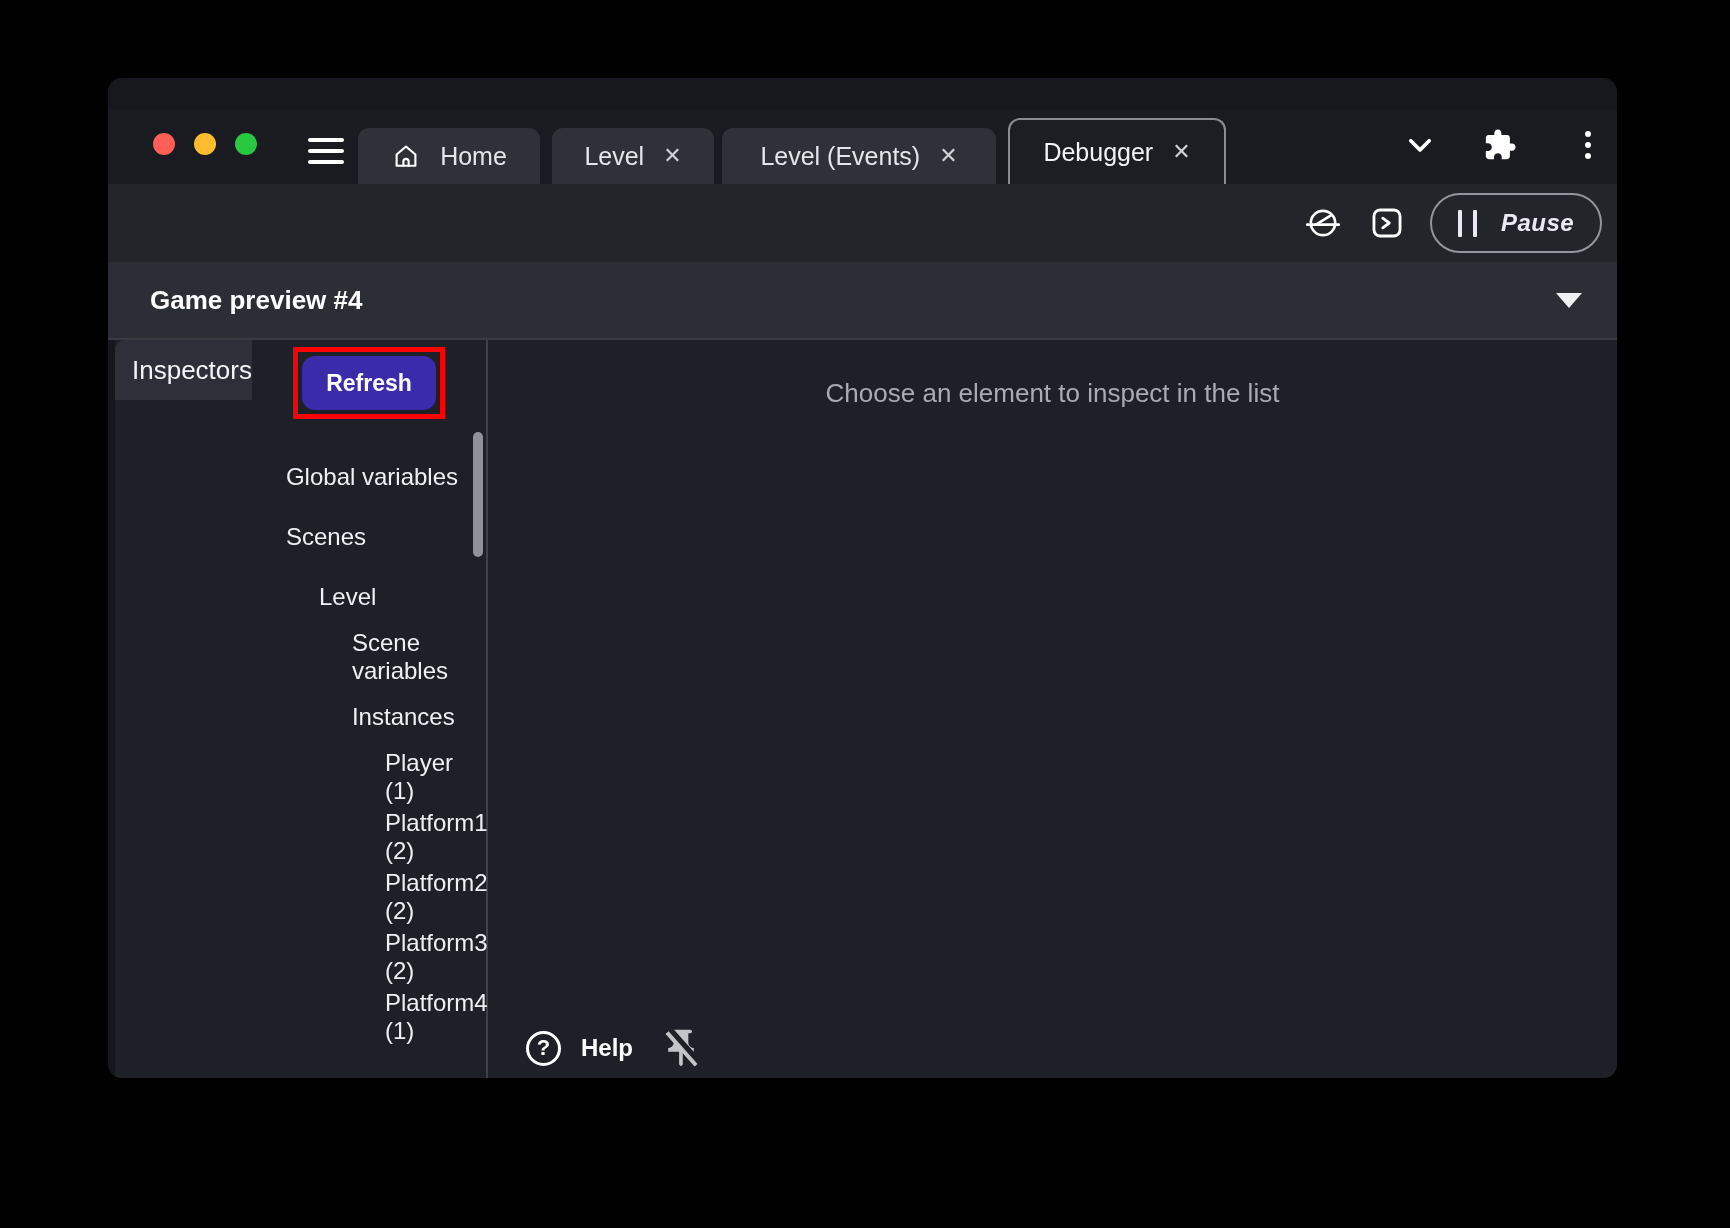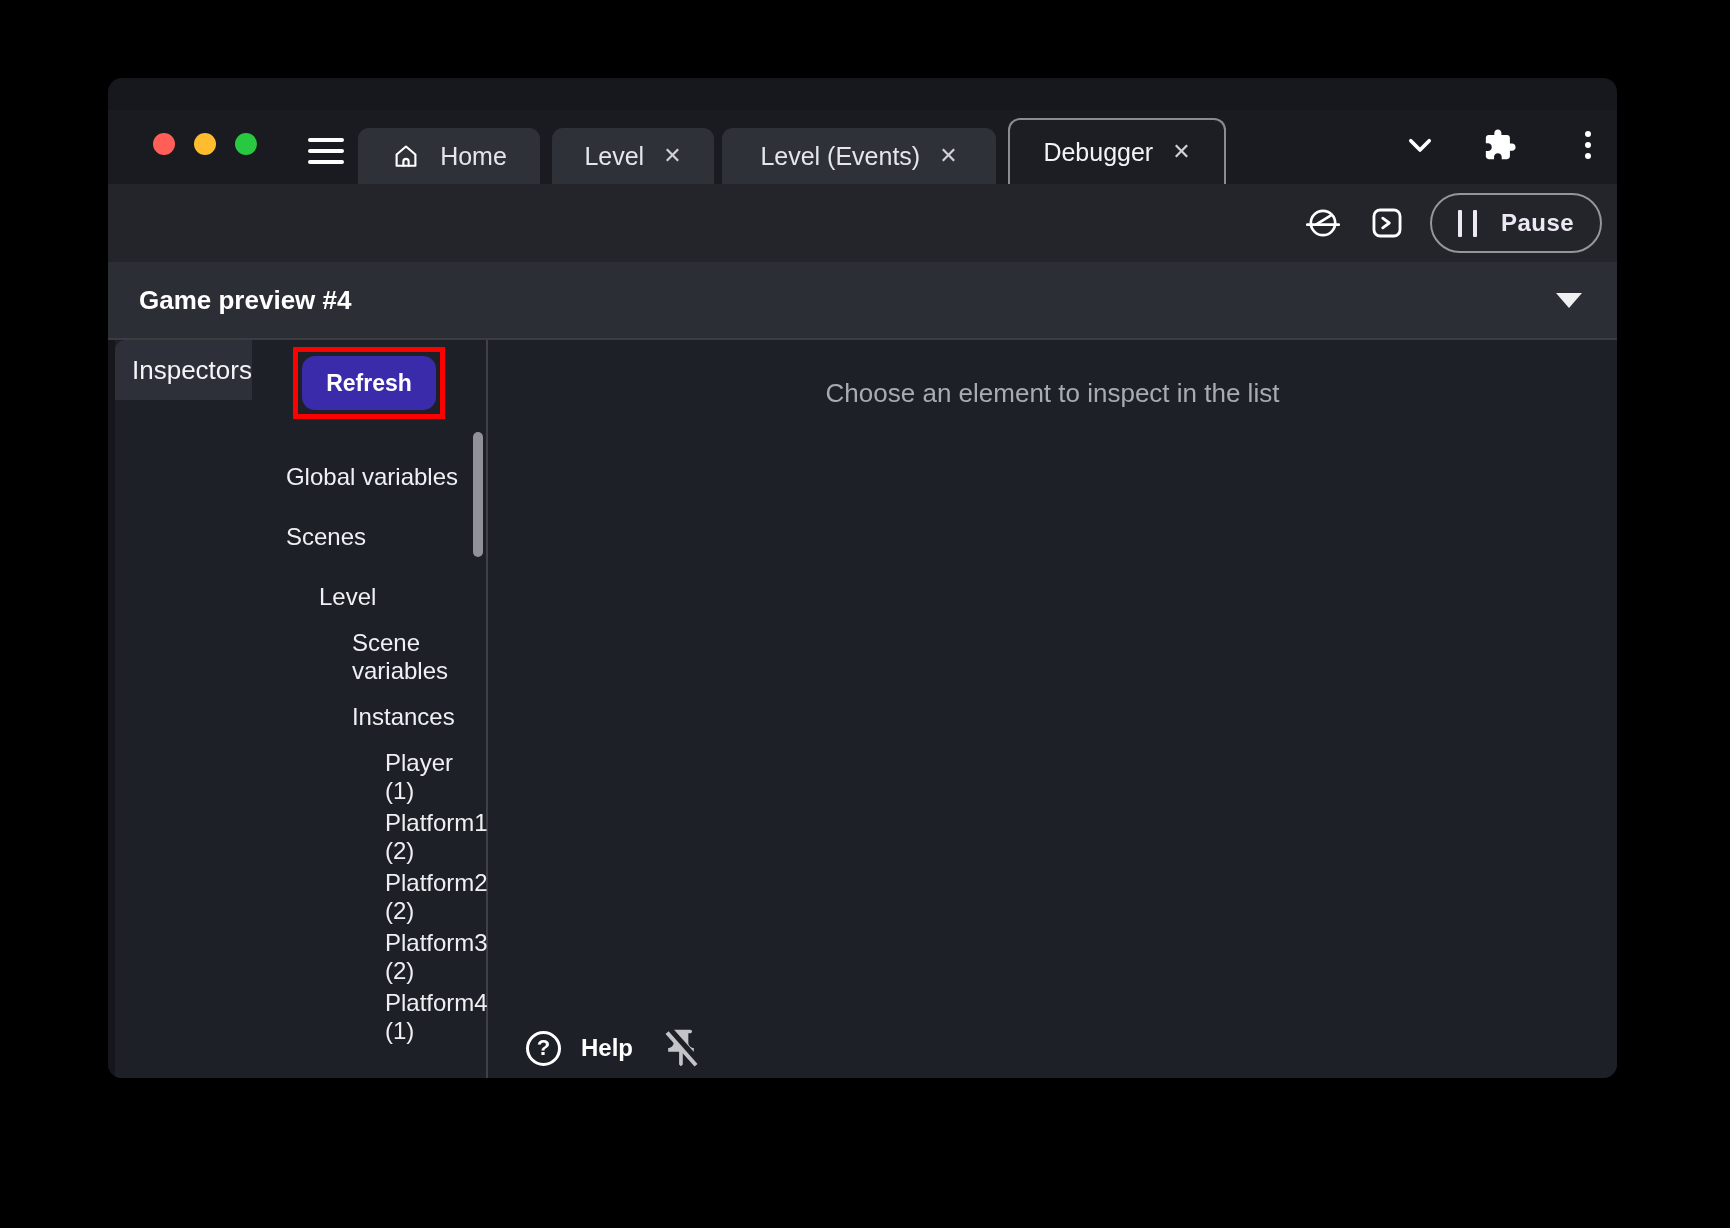--- a/index.html
+++ b/index.html
@@ -51,25 +51,25 @@
   
   .toolbar { position:relative; height:78px; background:#24252b; flex:none; }
   .tool-right { position:absolute; right:15px; top:0; height:100%; display:flex; align-items:center; gap:22px; }
   .icon-btn { background:none; border:none; width:42px; height:42px; display:flex;
     align-items:center; justify-content:center; cursor:pointer; }
   .pause-btn { width:172px; height:60px; border:2px solid #94959e; border-radius:30px;
     background:transparent; display:flex; align-items:center; justify-content:center; gap:24px;
     color:#ece9f5; cursor:pointer; }
   .pause-bars { display:flex; gap:11px; }
   .pause-bars i { display:block; width:4px; height:27px; background:#ece9f5; border-radius:1px; }
-  .pause-label { font-size:24px; font-weight:bold; letter-spacing:0.5px; }
+  .pause-label { font-size:24px; font-weight:bold; letter-spacing:0.5px;font-style:italic; }
 
   
   .previewbar { height:78px; background:#2c2e35; border-bottom:2px solid #3a3c42;
-    display:flex; align-items:center; padding:0 35px 0 31px; flex:none; cursor:pointer; }
+    display:flex; align-items:center; padding:0 35px 0 42px; flex:none; cursor:pointer; }
   .preview-label { font-size:26px; font-weight:bold; color:#ffffff; }
   .caret-down { margin-left:auto; width:0; height:0;
     border-left:13px solid transparent; border-right:13px solid transparent;
     border-top:15px solid #eff0f2; }
 
   
   .content { flex:1; min-height:0; display:flex; background:#16171c; }
   .leftstrip { width:7px; flex:none; }
   .sidebar { width:371px; flex:none; display:flex; flex-direction:row; background:#1e2027; }
   .sb-header { height:60px; flex:none; background:#2e3039; border-radius:10px 0 0 0;

